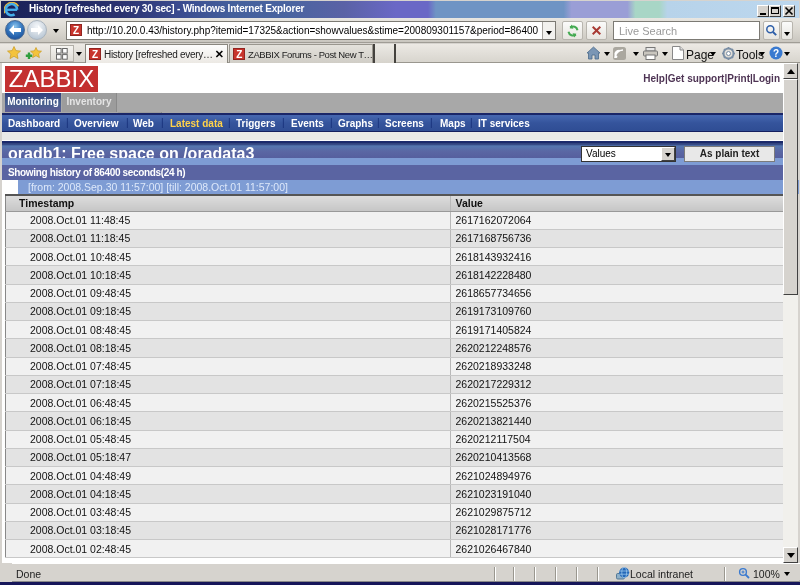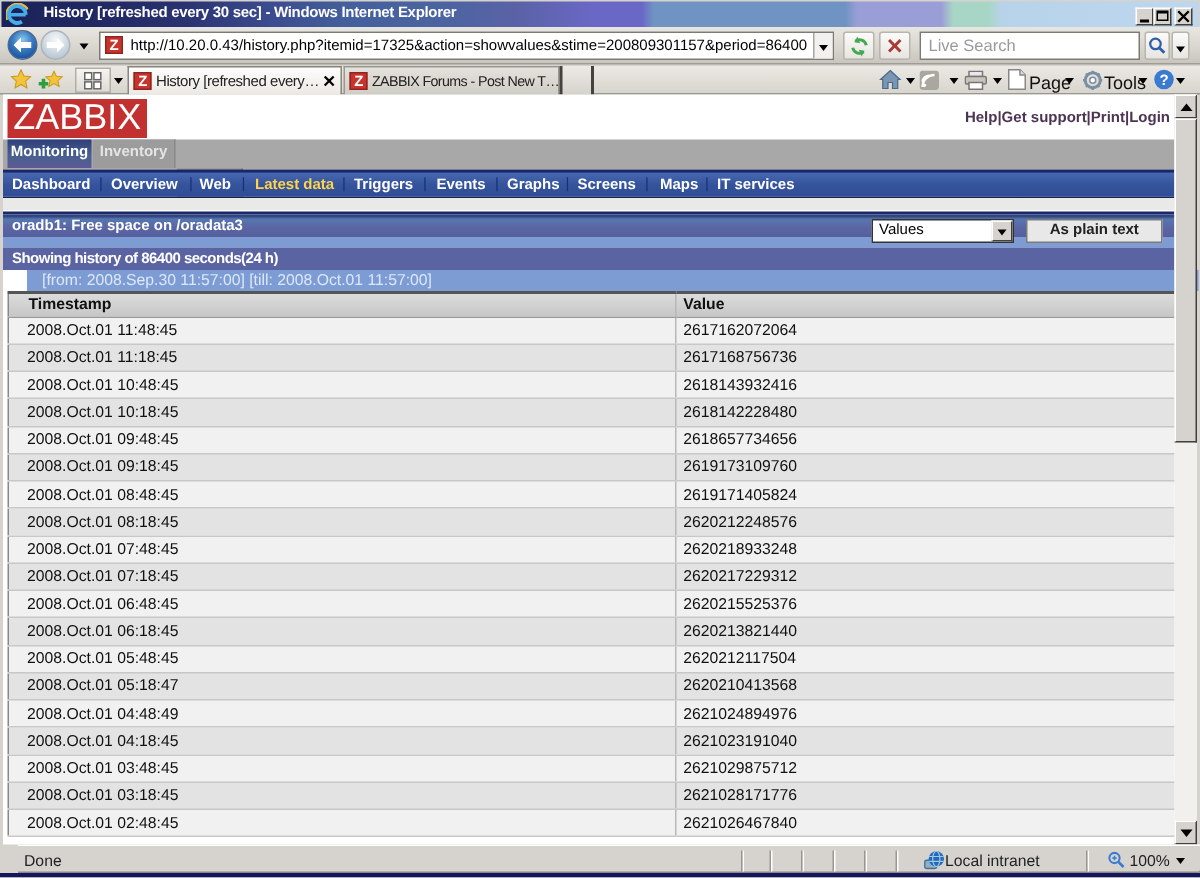--- a/index.html
+++ b/index.html
@@ -56,38 +56,38 @@
   color:#fff; font-size:24px; text-align:center; line-height:26px; }
 #toplinks { position:absolute; right:18px; top:10px; font-size:10px; font-weight:bold; color:#4e3454; }
 #nav1 { position:absolute; left:0; top:30px; width:781px; height:20px; background:#a8a8a8; }
 .n1tab { position:absolute; top:0; height:19px; font-size:10px; font-weight:bold; padding-top:3px; text-align:center; }
 #nav2 { position:absolute; left:0; top:50px; width:781px; height:19px; border-bottom:1px solid #141f5e;
   background:linear-gradient(to bottom,#1a2668 0%,#1a2668 9%,#4667b0 14%,#35549c 55%,#2f4d94 100%); }
 #nav2 .lnk { position:absolute; top:5px; font-size:10px; font-weight:bold; color:#fff; }
 #nav2 .sep { position:absolute; top:4px; font-size:10px; color:#16307a; }
 #hdrline { position:absolute; left:0; top:78px; width:781px; height:2px; background:#1b2a6b; }
 #hdr1 { position:absolute; left:0; top:80px; width:781px; height:15px;
-  background:linear-gradient(to bottom,#31437e 0%,#31437e 8%,#5577b0 20%,#5a67a4 55%,#565f9e 100%); color:#fff; font-size:10px; font-weight:bold; padding:2px 0 0 6px; }
+  background:linear-gradient(to bottom,#31437e 0%,#31437e 8%,#5577b0 20%,#5a67a4 55%,#565f9e 100%); color:#fff; font-size:16px; font-weight:bold; padding:2px 0 0 6px; }
 #hdr1b { position:absolute; left:0; top:95px; width:781px; height:7px; background:#7e9cd4; }
 #hdr2 { position:absolute; left:0; top:102px; width:781px; height:15px; background:#5a64a2; color:#fff; font-size:10px; font-weight:bold; padding:2px 0 0 6px; letter-spacing:-0.35px; }
 #hdr3 { position:absolute; left:16px; top:117px; width:781px; height:14px; background:#7e9cd4; color:#dde8fa; font-size:10.5px; padding:1px 0 0 10px; }
 #valsel { position:absolute; left:579px; top:83px; width:95px; height:16px; background:#fff; border:1px solid #333; font-size:10px; }
 #valsel span { position:absolute; left:4px; top:1px; }
 #valseldd { position:absolute; right:0; top:0; width:14px; height:14px; background:#d6d3ce;
   border-top:1px solid #fff; border-left:1px solid #fff; border-right:1px solid #404040; border-bottom:1px solid #404040; }
 #valseldd .car { position:absolute; left:3px; top:5px; }
 #plainbtn { position:absolute; left:682px; top:83px; width:91px; height:16px; background:#e8e8e8; border:1px solid #7b7b7b;
   font-size:10px; font-weight:bold; color:#222; text-align:center; line-height:14px; }
 
 
 #tbl { position:absolute; left:3px; top:131px; width:778px; border-collapse:collapse; font-size:10.5px; color:#111;
   border-left:1px solid #888; }
 #tbl th { height:16px; background:linear-gradient(to bottom,#dcdcdc,#c6c6c6); border-top:2px solid #555; border-bottom:1px solid #999;
   text-align:left; font-size:10.5px; padding-left:13px; }
-#tbl td { height:18.26px; border-bottom:1px solid #c8c8c8; padding-left:12px; }
+#tbl td { height:18.26px; border-bottom:1px solid #c8c8c8; padding-left:24px; }
 #tbl td.v, #tbl th.v { border-left:1px solid #b8b8b8; width:333px; padding-left:5px; }
 #tbl tr.o td { background:#f1f1f1; }
 #tbl tr.e td { background:#e3e3e3; }
 
 
 #vscroll { position:absolute; left:781px; top:0px; width:15px; height:500px; background:#f1f0ec; }
 .sbtn { position:absolute; left:0; width:15px; height:16px; background:#d6d3ce;
   border-top:1px solid #fff; border-left:1px solid #fff; border-right:1px solid #404040; border-bottom:1px solid #404040; }
 .tri-up { position:absolute; left:3px; top:5px; width:0; height:0; border-left:4px solid transparent; border-right:4px solid transparent; border-bottom:5px solid #000; }
 .tri-dn { position:absolute; left:3px; top:5px; width:0; height:0; border-left:4px solid transparent; border-right:4px solid transparent; border-top:5px solid #000; }

